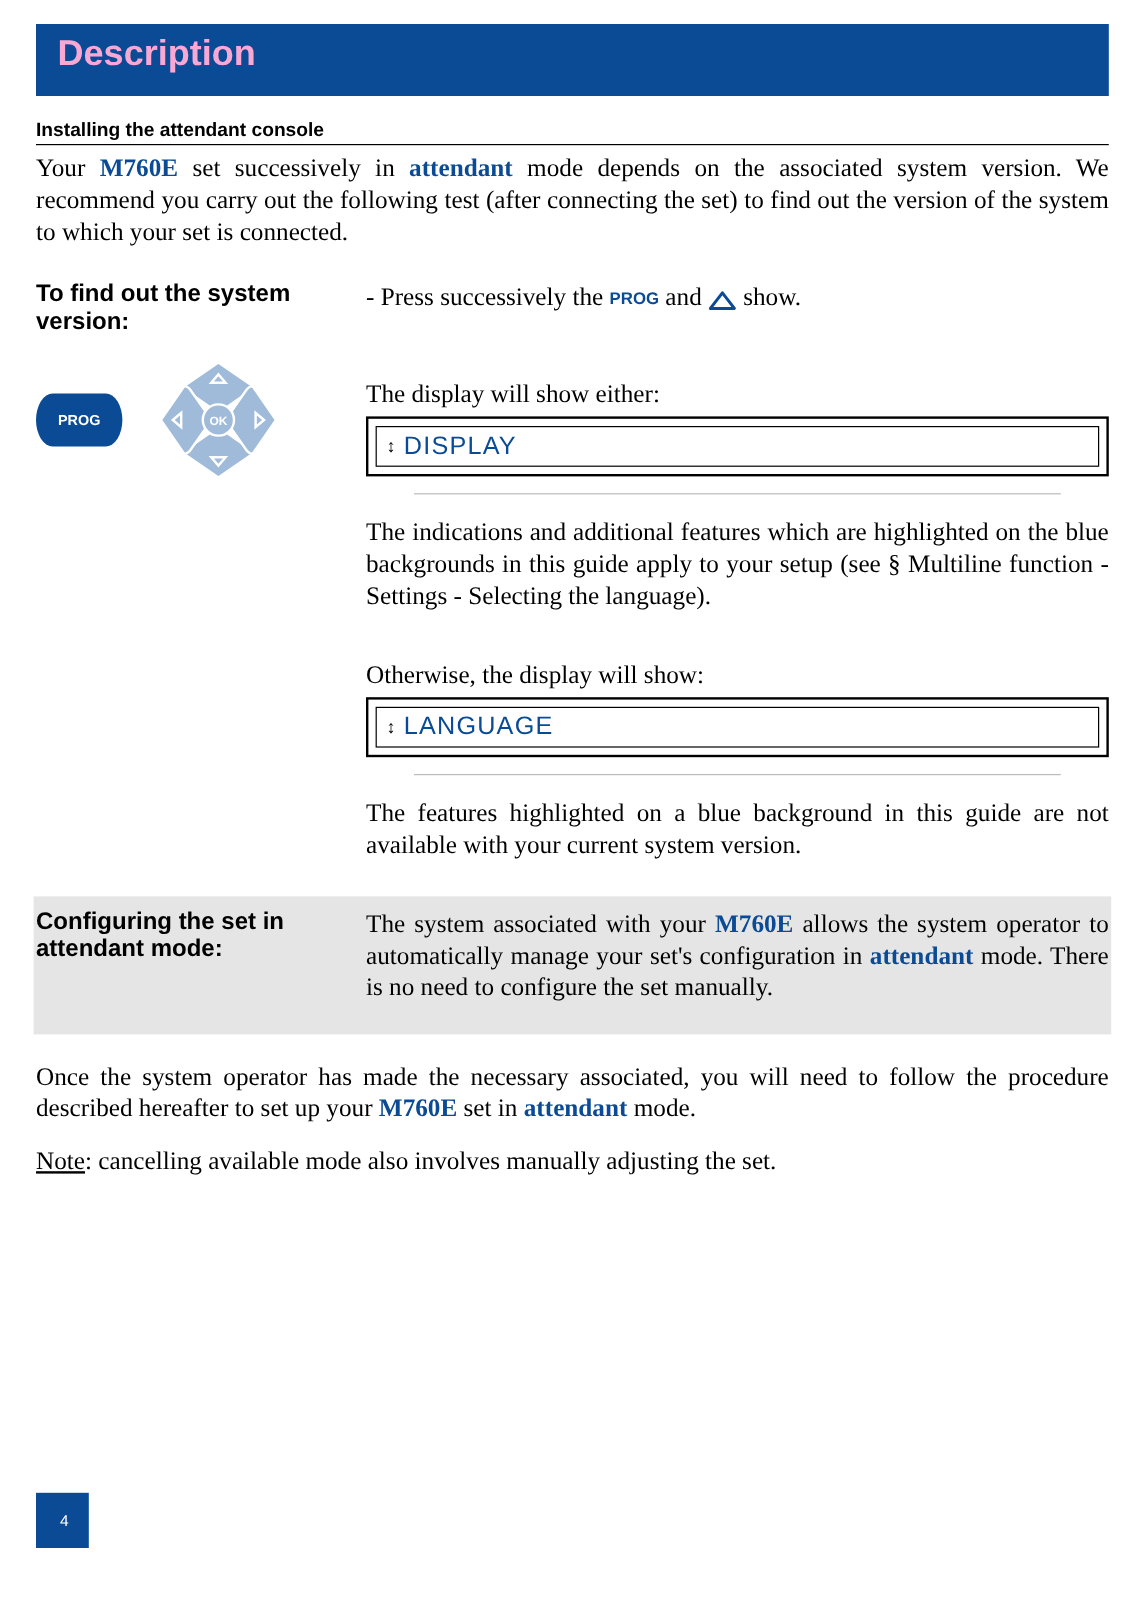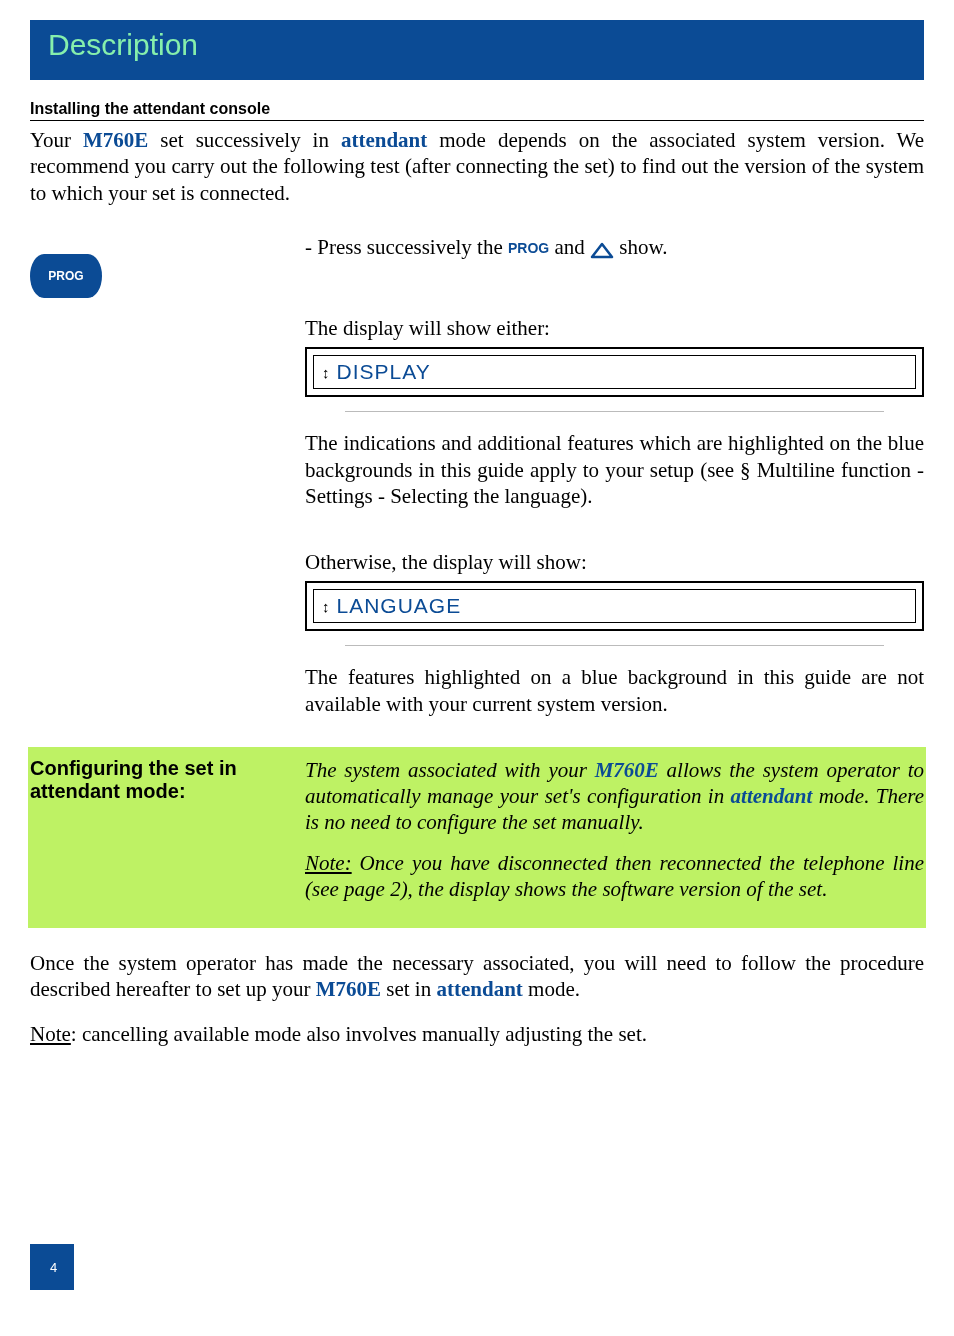--- a/index.html
+++ b/index.html
@@ -17,24 +17,24 @@
     min-height: 1290px;
     position: relative;
   }
   .header-bar {
     background: #0b4b95;
     height: 60px;
     margin: 0 0 20px 0;
     padding: 8px 18px 0 18px;
   }
   .header-title {
-    color: #86efac;
+    color: #f9a8d4;
     font-family: Arial, Helvetica, sans-serif;
     font-size: 30px;
-    font-weight: normal;
+    font-weight: bold;
   }
   .sub-heading {
     font-family: Arial, Helvetica, sans-serif;
     font-weight: bold;
     font-size: 16px;
     border-bottom: 1.5px solid #000;
     margin: 0 0 6px 0;
     padding-bottom: 2px;
   }
   .intro-para {
@@ -105,26 +105,26 @@
     font-size: 15px;
     color: #000;
   }
   .hr-light {
     border: none;
     border-top: 1px solid #bbb;
     margin: 14px 40px 18px 40px;
   }
   .para-after { margin-top: 6px; }
   .blue-panel {
-    background: #bef264;
+    background: #e5e5e5;
     padding: 10px 2px 12px 2px;
     margin: 0 -2px;
   }
   .blue-panel .row { margin-bottom: 0; }
-  .blue-panel p { margin-bottom: 14px; font-style: italic; }
+  .blue-panel p { margin-bottom: 14px; }
   .blue-panel .note { font-style: italic; }
   .blue-panel .note .note-label { text-decoration: underline; }
   .prog-inline {
     display: inline-block; vertical-align: middle;
     font-family: Arial, sans-serif; font-weight: bold; font-size: 14px;
     color: #0b4b95;
   }
   .tri-inline {
     display: inline-block; vertical-align: middle;
     width: 24px; height: 18px;
@@ -156,23 +156,40 @@
   </div>
 
   <div class="sub-heading">Installing the attendant console</div>
 
   <p class="intro-para">
     <span>Your </span><span class="blue bold">M760E</span><span> set successively in </span><span class="blue bold">attendant</span><span> mode depends on the associated system version. We recommend you carry out the following test (after connecting the set) to find out the version of the system to which your set is connected.</span>
   </p>
 
   <div class="row" style="margin-bottom:8px;">
     <div class="left-col">
+      <div>To find out the system version:</div>
       <div class="icons-row">
         <div class="prog-key">
           <span>PROG</span>
+        </div>
+        <div class="dpad">
+          <svg viewBox="0 0 100 100">
+            <g fill="#9fbbd9" stroke="#fff" stroke-width="2">
+              <path d="M50 2 L76 20 Q80 22 76 26 L56 40 Q50 44 44 40 L24 26 Q20 22 24 20 Z"></path>
+              <path d="M50 98 L76 80 Q80 78 76 74 L56 60 Q50 56 44 60 L24 74 Q20 78 24 80 Z"></path>
+              <path d="M2 50 L20 24 Q22 20 26 24 L40 44 Q44 50 40 56 L26 76 Q22 80 20 76 Z"></path>
+              <path d="M98 50 L80 24 Q78 20 74 24 L60 44 Q56 50 60 56 L74 76 Q78 80 80 76 Z"></path>
+            </g>
+            <circle cx="50" cy="50" r="13" fill="#9fbbd9" stroke="#fff" stroke-width="2"></circle>
+            <text x="50" y="54" text-anchor="middle" fill="#fff" font-family="Arial" font-size="10" font-weight="bold">OK</text>
+            <path d="M50 12 l-6 7 h12 z" fill="none" stroke="#fff" stroke-width="2"></path>
+            <path d="M50 88 l-6 -7 h12 z" fill="none" stroke="#fff" stroke-width="2"></path>
+            <path d="M12 50 l7 -6 v12 z" fill="none" stroke="#fff" stroke-width="2"></path>
+            <path d="M88 50 l-7 -6 v12 z" fill="none" stroke="#fff" stroke-width="2"></path>
+          </svg>
         </div>
       </div>
     </div>
     <div class="right-col">
       <p class="keys-line">
         <span>- Press successively the </span><span class="prog-inline">PROG</span><span> and </span><span class="tri-inline"><svg viewBox="0 0 24 18">
               <path d="M12 2 L22 15 L2 15 Z" fill="none" stroke="#0b4b95" stroke-width="2.5" stroke-linejoin="round"></path>
             </svg></span><span> show.</span>
       </p>
 
@@ -197,23 +214,20 @@
       <p class="para-after">The features highlighted on a blue background in this guide are not available with your current system version.</p>
     </div>
   </div>
 
   <div class="blue-panel" style="margin-top:30px;">
     <div class="row">
       <div class="left-col">Configuring the set in attendant mode:</div>
       <div class="right-col">
         <p>
           <span>The system associated with your </span><span class="blue bold">M760E</span><span> allows the system operator to automatically manage your set's configuration in </span><span class="blue bold">attendant</span><span> mode. There is no need to configure the set manually.</span>
-        </p>
-        <p class="note">
-          <span class="note-label">Note:</span><span> Once you have disconnected then reconnected the telephone line (see page 2), the display shows the software version of the set.</span>
         </p>
       </div>
     </div>
   </div>
 
   <div class="row section3">
     <div class="right-col">
       <p>
         <span>Once the system operator has made the necessary associated, you will need to follow the procedure described hereafter to set up your </span><span class="blue bold">M760E</span><span> set in </span><span class="blue bold">attendant</span><span> mode.</span>
       </p>

